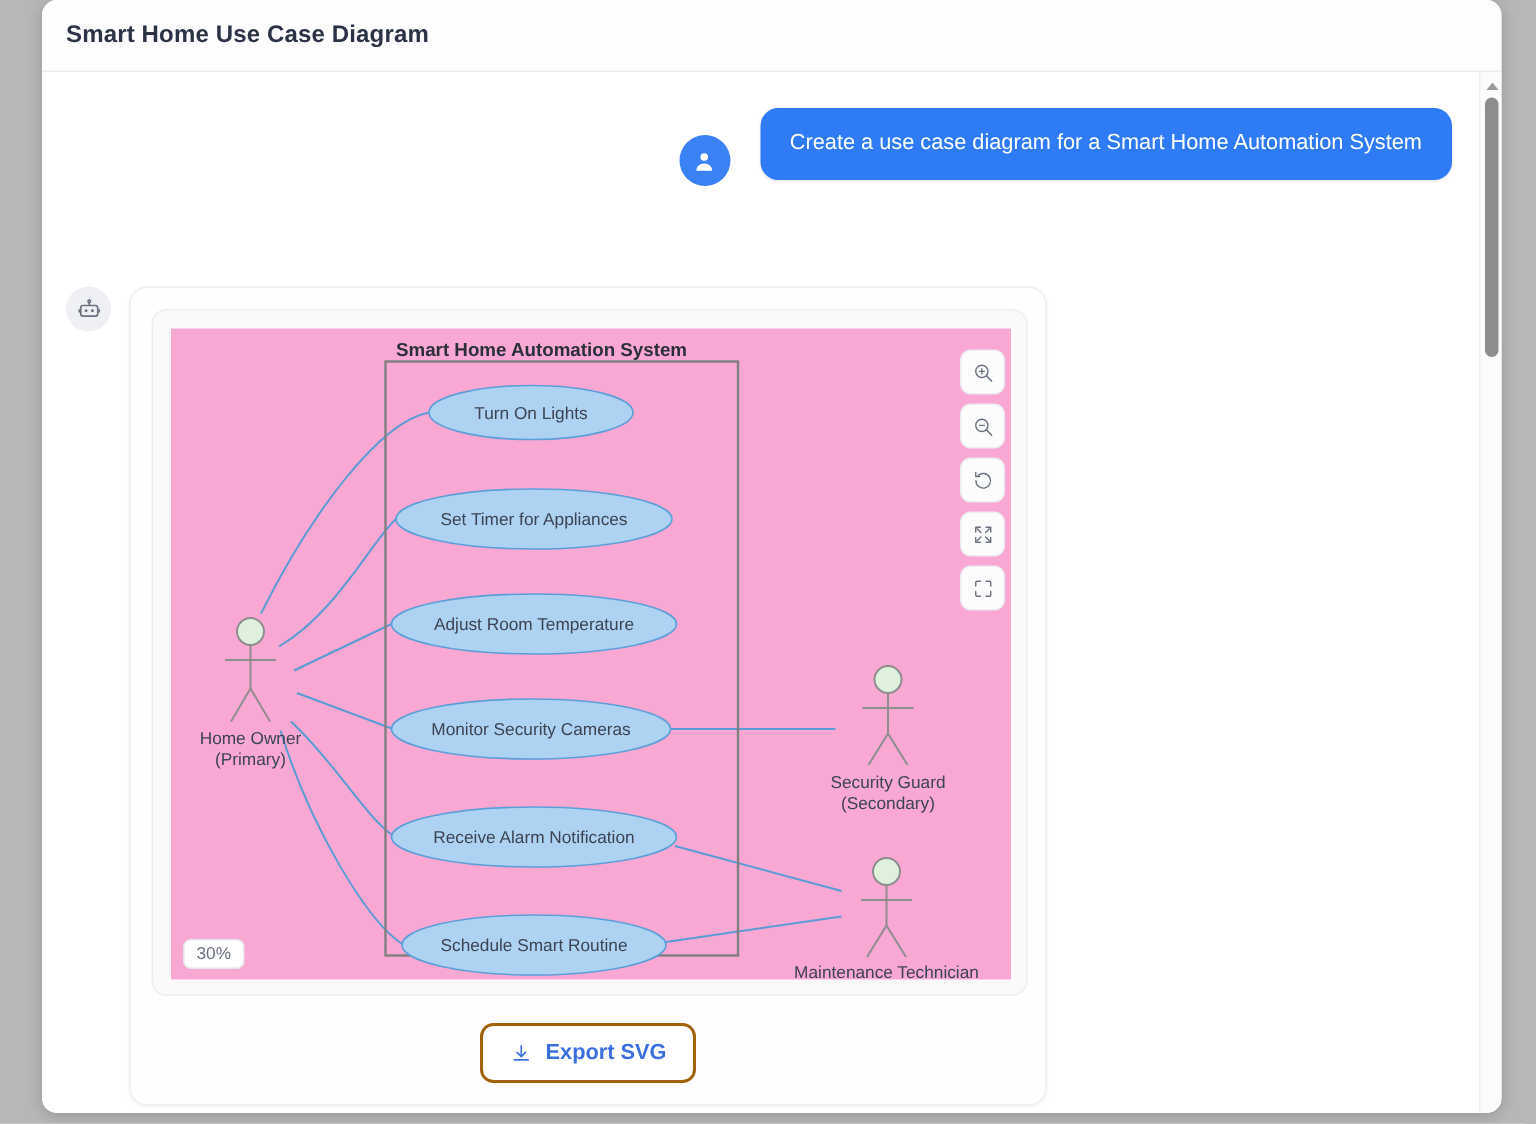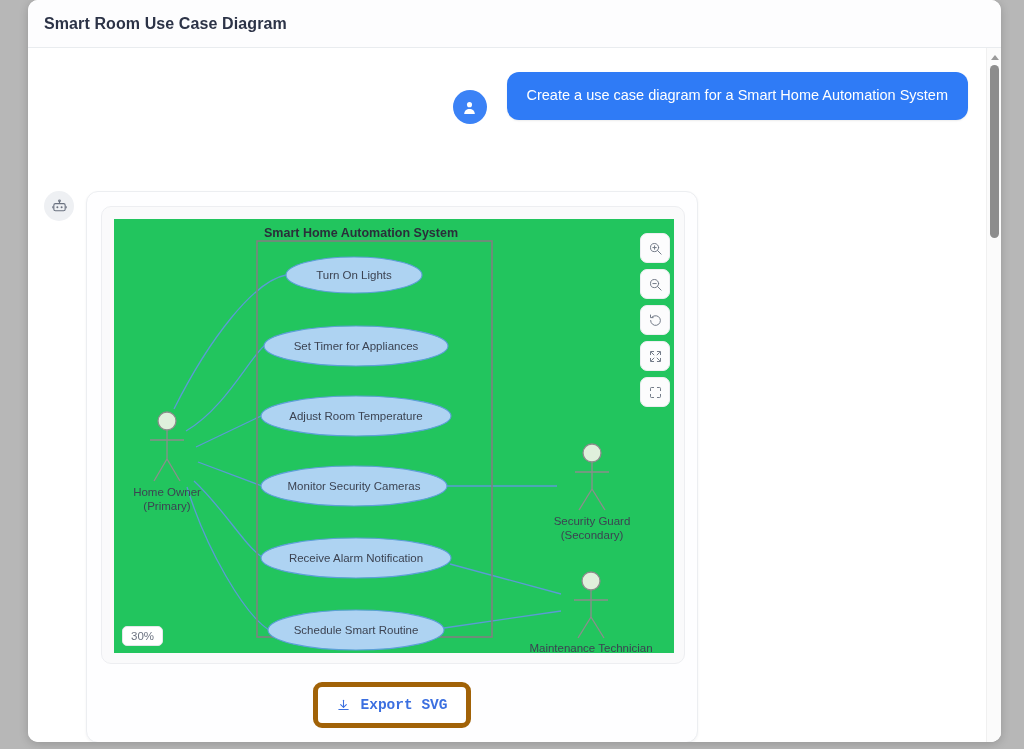--- a/index.html
+++ b/index.html
@@ -93,21 +93,21 @@
     width: 584px; height: 458px;
     background: #fafafb;
     border: 1px solid #edeef1;
     border-radius: 10px;
     overflow: hidden;
   }
   .diagram-canvas {
     position: absolute;
     left: 12px; top: 12px;
     width: 560px; height: 434px;
-    background: #22c55e;
+    background: #f9a8d4;
     overflow: hidden;
   }
   .diagram-canvas svg { display: block; }
   
   .zoom-badge {
     position: absolute;
     left: 20px; bottom: 17px;
     background: #ffffff;
     border: 1px solid #e4e6ea;
     border-radius: 5px;
@@ -133,29 +133,28 @@
     cursor: pointer;
   }
   .tool-btn svg { width: 15px; height: 15px; stroke: #6a7280; fill: none; stroke-width: 1.5; stroke-linecap: round; stroke-linejoin: round; }
   
   .panel-actions {
     display: flex; justify-content: center; gap: 18px;
     margin-top: 18px;
   }
   .action-btn {
     display: inline-flex; align-items: center; gap: 9px;
-    border: 5px solid #a16207;
+    border: 2px solid #a16207;
     background: #ffffff;
     color: #3b6fe0;
     border-radius: 9px;
     padding: 10px 18px;
     font-size: 14.5px;
     font-weight: 600;
     cursor: pointer;
-    font-family: Liberation Mono, monospace;
   }
   .action-btn svg { width: 15px; height: 15px; stroke: #3b6fe0; fill: none; stroke-width: 1.7; stroke-linecap: round; stroke-linejoin: round; }
   
   #scrollbar {
     position: absolute;
     right: 0; top: 0;
     width: 15px; height: 694px;
     background: #fbfbfb;
     border-left: 1px solid #f0f0f0;
   }
@@ -180,21 +179,21 @@
   .uc-label { font-family: "Liberation Sans", sans-serif; font-size: 11.5px; fill: #3c4352; }
   .sys-title { font-family: "Liberation Sans", sans-serif; font-size: 12.5px; font-weight: 700; fill: #2a2f3a; }
   .actor-label { font-family: "Liberation Sans", sans-serif; font-size: 11.5px; fill: #3c4352; }
 </style>
 </head>
 <body>
 
 <div id="app-window">
 
   <div id="header">
-    <div class="title">Smart Room Use Case Diagram</div>
+    <div class="title">Smart Home Use Case Diagram</div>
   </div>
 
   <div id="scroll-region">
     <div id="content">
 
       <div id="user-row">
         <div class="avatar-user">
           <svg viewBox="0 0 24 24">
             <circle cx="12" cy="8" r="3.6"></circle>
             <path d="M4.5 21c0-4.2 3.4-7 7.5-7s7.5 2.8 7.5 7z"></path>

